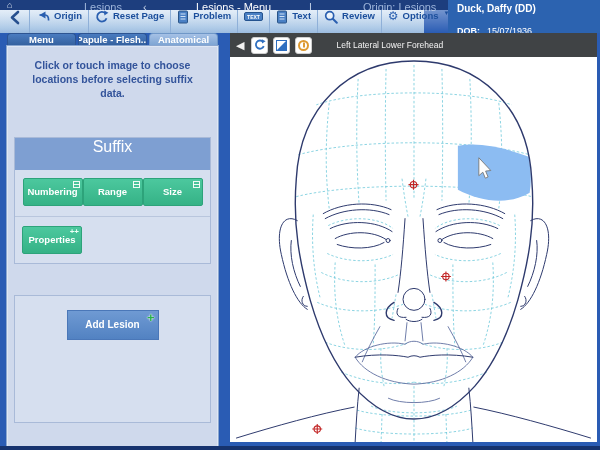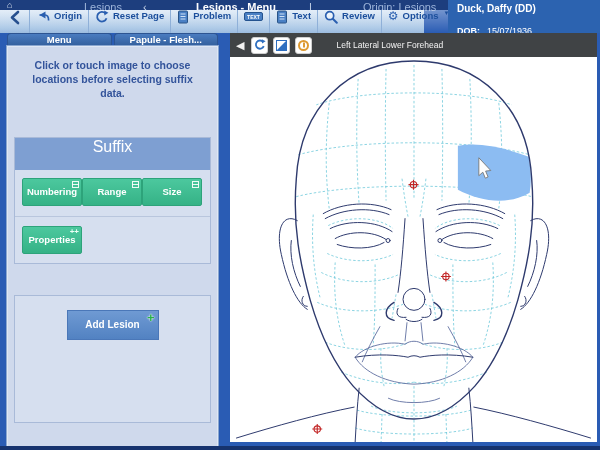--- a/index.html
+++ b/index.html
@@ -8,21 +8,21 @@
     position:relative; width:600px; height:450px;
     background:#2a5cb4; overflow:hidden;
     font-family:"Liberation Sans","DejaVu Sans",sans-serif;
   }
   
   .titlebar { position:absolute; top:0; left:0; width:100%; height:10px; background:#1d3e7e; }
   .titlebar span { position:absolute; top:1px; font-size:11px; color:#9db4da; white-space:nowrap; }
   .titlebar .home { left:7px; color:#e8eef8; font-size:9px; top:0; }
   .titlebar .crumb1 { left:84px; }
   .titlebar .sep1 { left:143px; color:#cdd9ec; }
-  .titlebar .center-title { left:196px; color:#fdfdfe; font-weight:bold; }
+  .titlebar .center-title { left:196px; color:#fdfdfe; font-weight:normal; }
   .titlebar .pipe { left:309px; color:#cdd9ec; }
   .titlebar .crumb2 { left:363px; }
   
   .toolbar { position:absolute; top:10px; left:0; width:424px; height:23px;
     background:linear-gradient(#d5e4f4,#a7c5e5 80%,#9cbcdf); display:flex; align-items:stretch; }
   .tbtn { display:flex; align-items:flex-start; gap:4px; padding:0 6px;
     border-right:1px solid #8fb0d8; color:#1c4f9c; font-weight:bold; font-size:9.5px;
     background:linear-gradient(rgba(255,255,255,.35),rgba(255,255,255,0)); cursor:default; white-space:nowrap; }
   .tbtn.back { padding:0 9px; }
   .tbtn.back svg { display:block; }
@@ -43,21 +43,21 @@
   .tab { flex:1; display:flex; align-items:center; justify-content:center;
     background:linear-gradient(#4a7cc0,#35619f); border:1px solid #2d5492; border-bottom:none;
     border-radius:4px 4px 0 0; color:#fff; font-size:9.5px; font-weight:bold; cursor:default; white-space:nowrap; overflow:hidden; }
   .tab.active { background:linear-gradient(#a5c1e5,#7fa5d4); border-color:#6f97c8; }
   .panel { flex:1; background:#cfd9ec; border:1px solid #8aa6cf; box-shadow:inset 0 0 0 1px #dfe7f4;
     margin-bottom:4px; display:flex; flex-direction:column; padding:4px 4px 6px;gap:24px; }
   .instruction { color:#33549b; font-weight:bold; font-size:10.5px; text-align:center;
     padding:8px 8px 12px; line-height:1.35; }
   .group { border:1px solid #a9bad8; background:#d6dfef; margin:0 3px 7px; }
   .suffix-header { background:#7e9fd2; color:#fff; font-size:16px; text-align:center; height:32px; line-height:18px; }
-  .btnrow { display:flex; justify-content:flex-start; padding:8px 7px 10px; }
+  .btnrow { display:flex; justify-content:center; padding:8px 7px 10px; }
   .btnrow2 { border-top:1px solid #b9c6dd; padding:9px 7px; display:flex; }
   .gbtn { position:relative; width:60px; height:28px; border-radius:2px;
     background:linear-gradient(#4cc89e,#35b286); border:1px solid #2da37a;
     color:#fff; font-weight:bold; font-size:9.5px; display:flex; align-items:center; justify-content:center; cursor:default; }
   .grid-ico { position:absolute; top:2px; right:2px; width:7px; height:7px;
     border:1px solid rgba(255,255,255,.9);
     background:linear-gradient(to bottom, transparent 42%, rgba(255,255,255,.9) 42%, rgba(255,255,255,.9) 58%, transparent 58%); }
   .pp-ico { position:absolute; top:0px; right:2px; color:#eafff5; font-size:8px; font-weight:bold; letter-spacing:0; }
   .add-group { position:relative; height:128px; }
   .abtn { position:absolute; top:14px; left:50%; transform:translateX(-50%);
@@ -170,20 +170,21 @@
       <span class="dob-label">DOB:</span><span>15/07/1936</span>
     </div>
   </div>
 
   <div class="body">
 
     <div class="sidebar">
       <div class="tabs">
         <div class="tab">Menu</div>
         <div class="tab">Papule - Flesh...</div>
+        <div class="tab active">Anatomical</div>
       </div>
       <div class="panel">
         <div class="instruction">Click or touch image to choose locations before selecting suffix data.</div>
 
         <div class="group">
           <div class="suffix-header">Suffix</div>
           <div class="btnrow">
             <div class="gbtn">
               <span class="grid-ico"></span>
               <span>Numbering</span>

